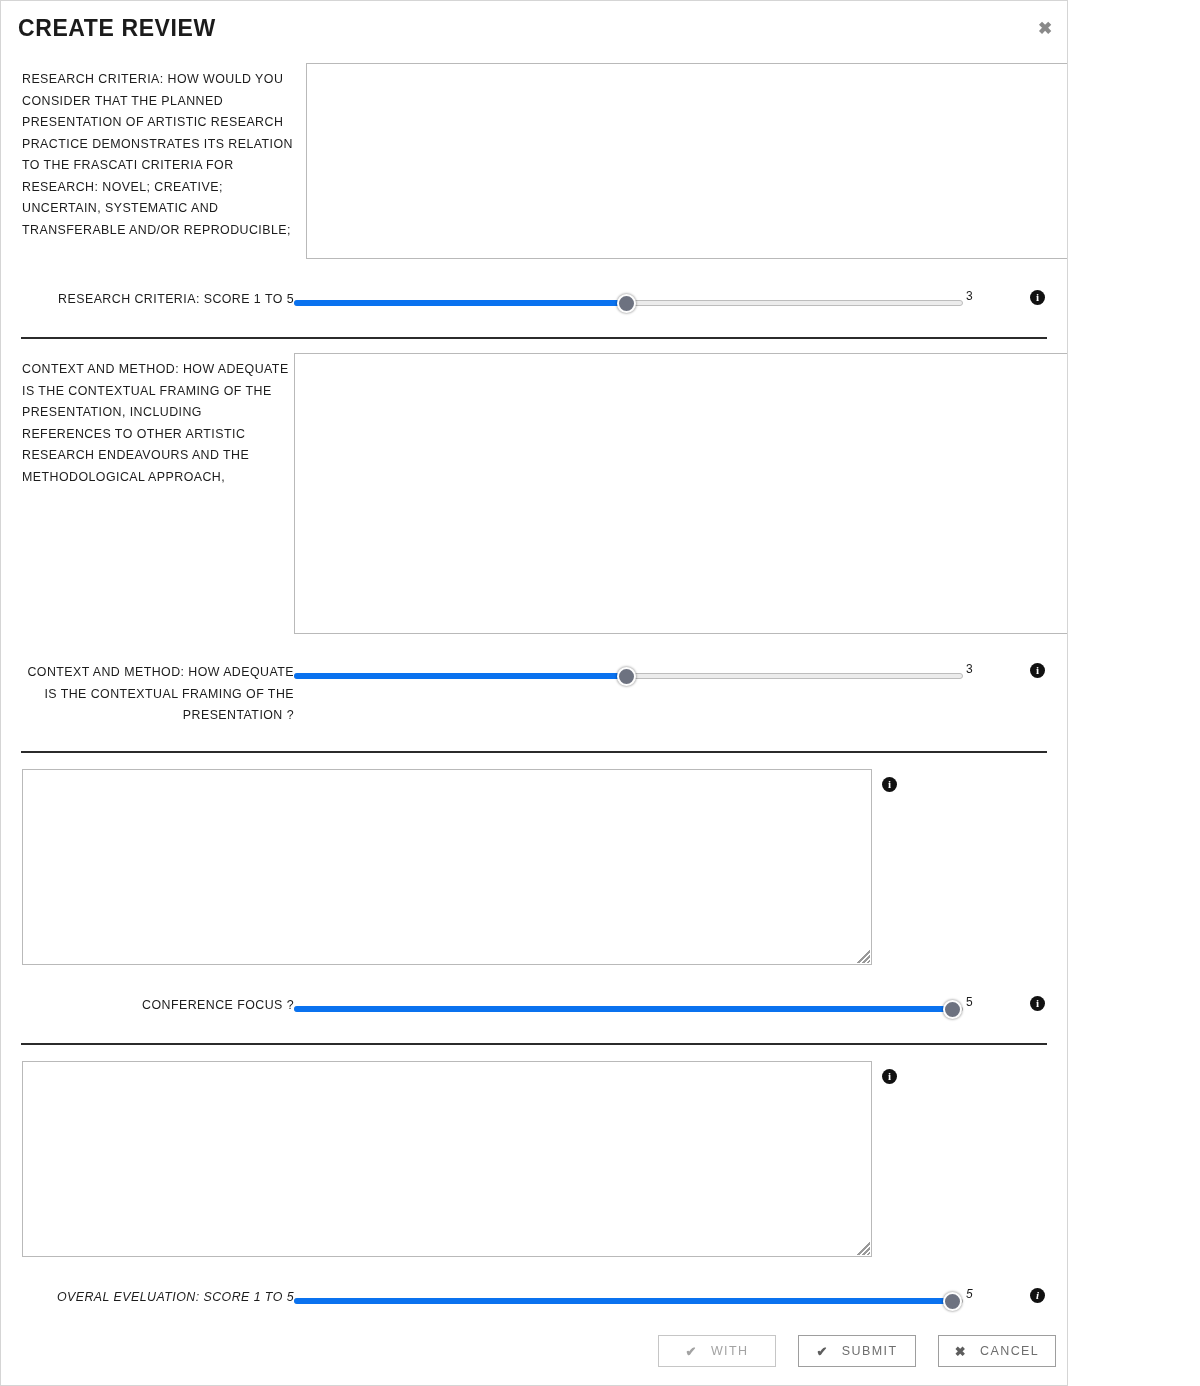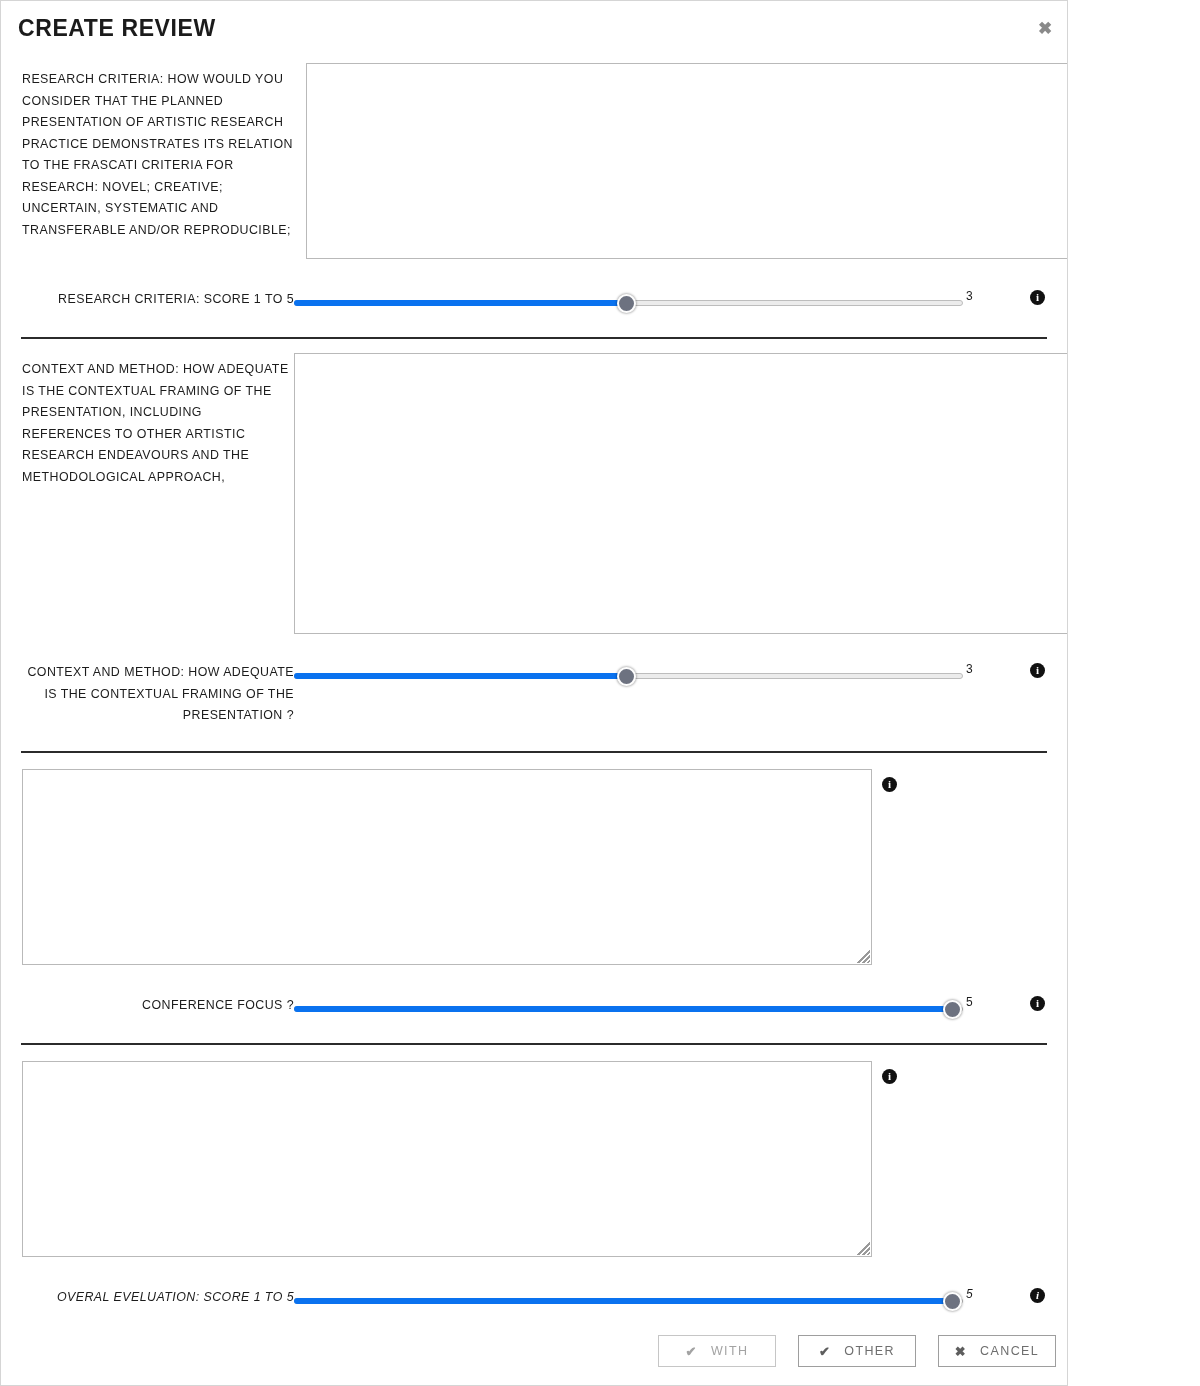--- a/index.html
+++ b/index.html
@@ -346,21 +346,21 @@
     </div>
   </div>
 
   <div class="footer">
     <div class="btn muted">
       <span class="btn-icon">✔</span>
       <span>WITH</span>
     </div>
     <div class="btn">
       <span class="btn-icon">✔</span>
-      <span>OTHER</span>
+      <span>SUBMIT</span>
     </div>
     <div class="btn">
       <span class="btn-icon">✖</span>
       <span>CANCEL</span>
     </div>
   </div>
 
 </div>
 
 </body></html>

